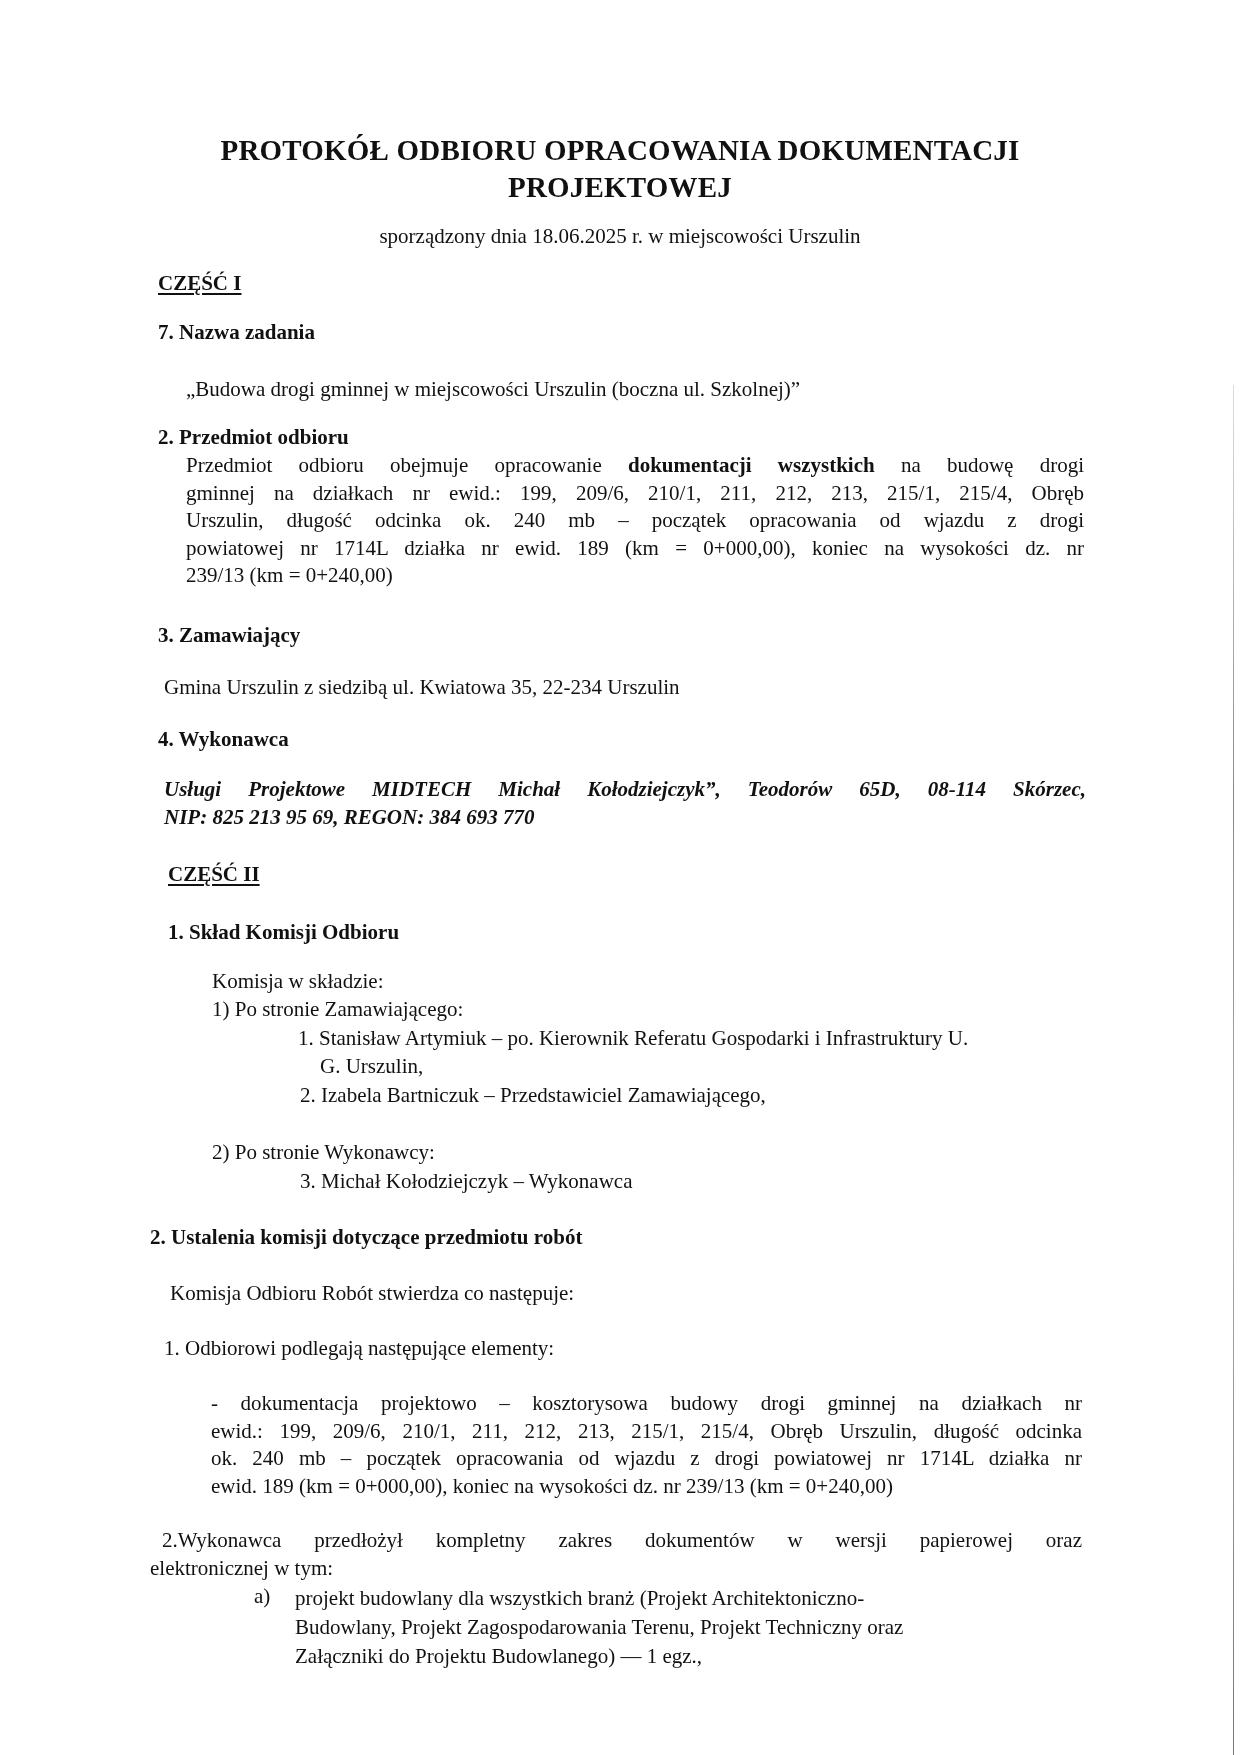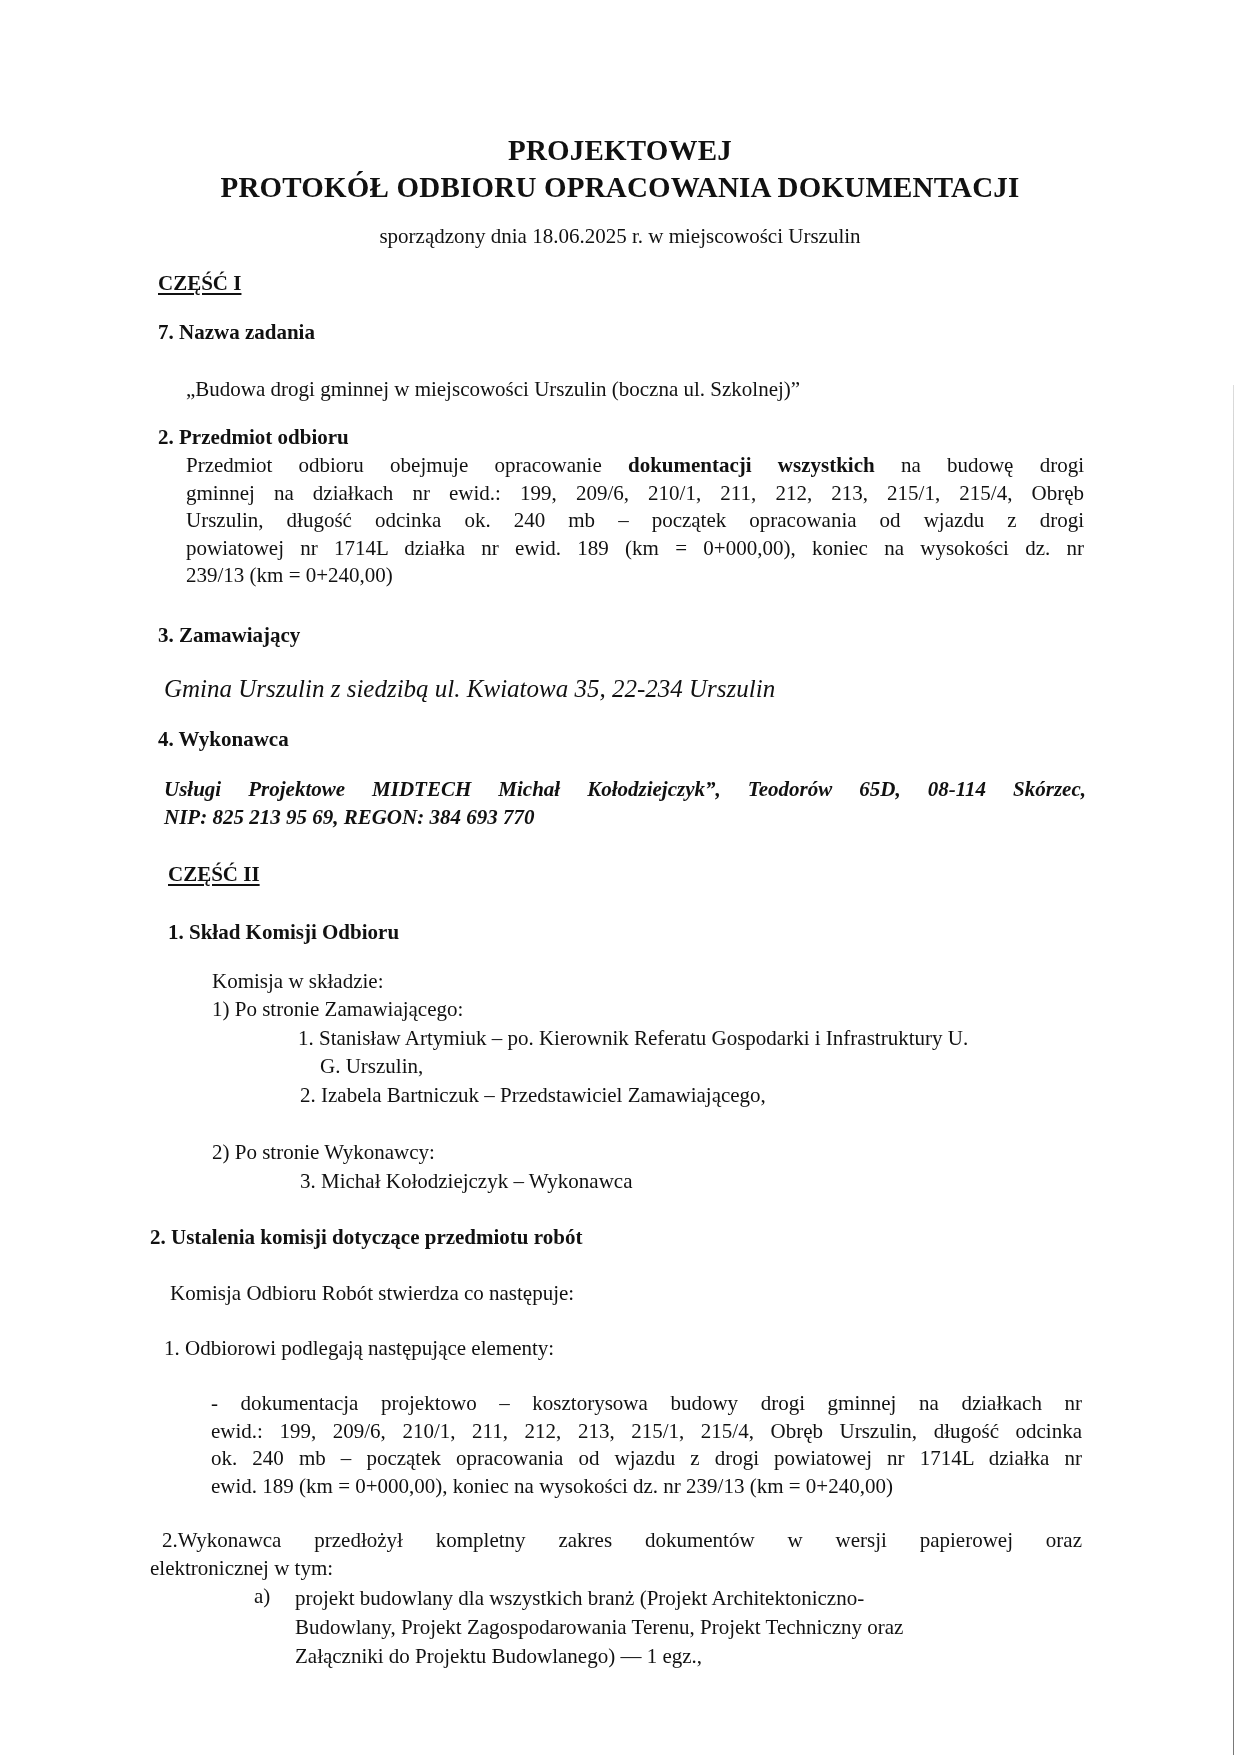--- a/index.html
+++ b/index.html
@@ -19,39 +19,39 @@
       text-align: center; font-weight: bold; font-size: 29px; line-height: 37px;
       letter-spacing: 0.2px;
     }
     .subtitle {
       position: absolute; left: 150px; width: 940px; top: 224px;
       text-align: center; font-size: 21px;
     }
     .part { font-size: 21px; font-weight: bold; text-decoration: underline; text-underline-offset: 3px; }
     .h { font-size: 21px; font-weight: bold; }
     .p { font-size: 21px; }
-    .it { font-style: italic; font-size: 25px; }
+    .it { font-size: 21px; }
     .bit { font-style: italic; font-weight: bold; font-size: 21px; }
     .just {
       position: absolute; font-size: 21px; line-height: 27.6px;
       text-align: justify; text-align-last: left; white-space: normal;
     }
     .just .jl { display: block; text-align: justify; text-align-last: justify; }
     .just .jl.last { text-align-last: left; }
     b { font-weight: bold; }
   </style>
 </head>
 <body>
 
 <div class="page">
   <div class="scan-edge"></div>
 
   <div class="title">
+    <div>PROTOKÓŁ ODBIORU OPRACOWANIA DOKUMENTACJI</div>
     <div>PROJEKTOWEJ</div>
-    <div>PROTOKÓŁ ODBIORU OPRACOWANIA DOKUMENTACJI</div>
   </div>
   <div class="subtitle">sporządzony dnia 18.06.2025 r. w miejscowości Urszulin</div>
 
   <div class="abs part" style="left:158px; top:271px;">CZĘŚĆ I</div>
 
   <div class="abs p" style="left:158px; top:320px;">
     <span class="h">7. Nazwa zadania</span>
   </div>
   <div class="abs p" style="left:186px; top:377px;">„Budowa drogi gminnej w miejscowości Urszulin (boczna ul. Szkolnej)”</div>
 

